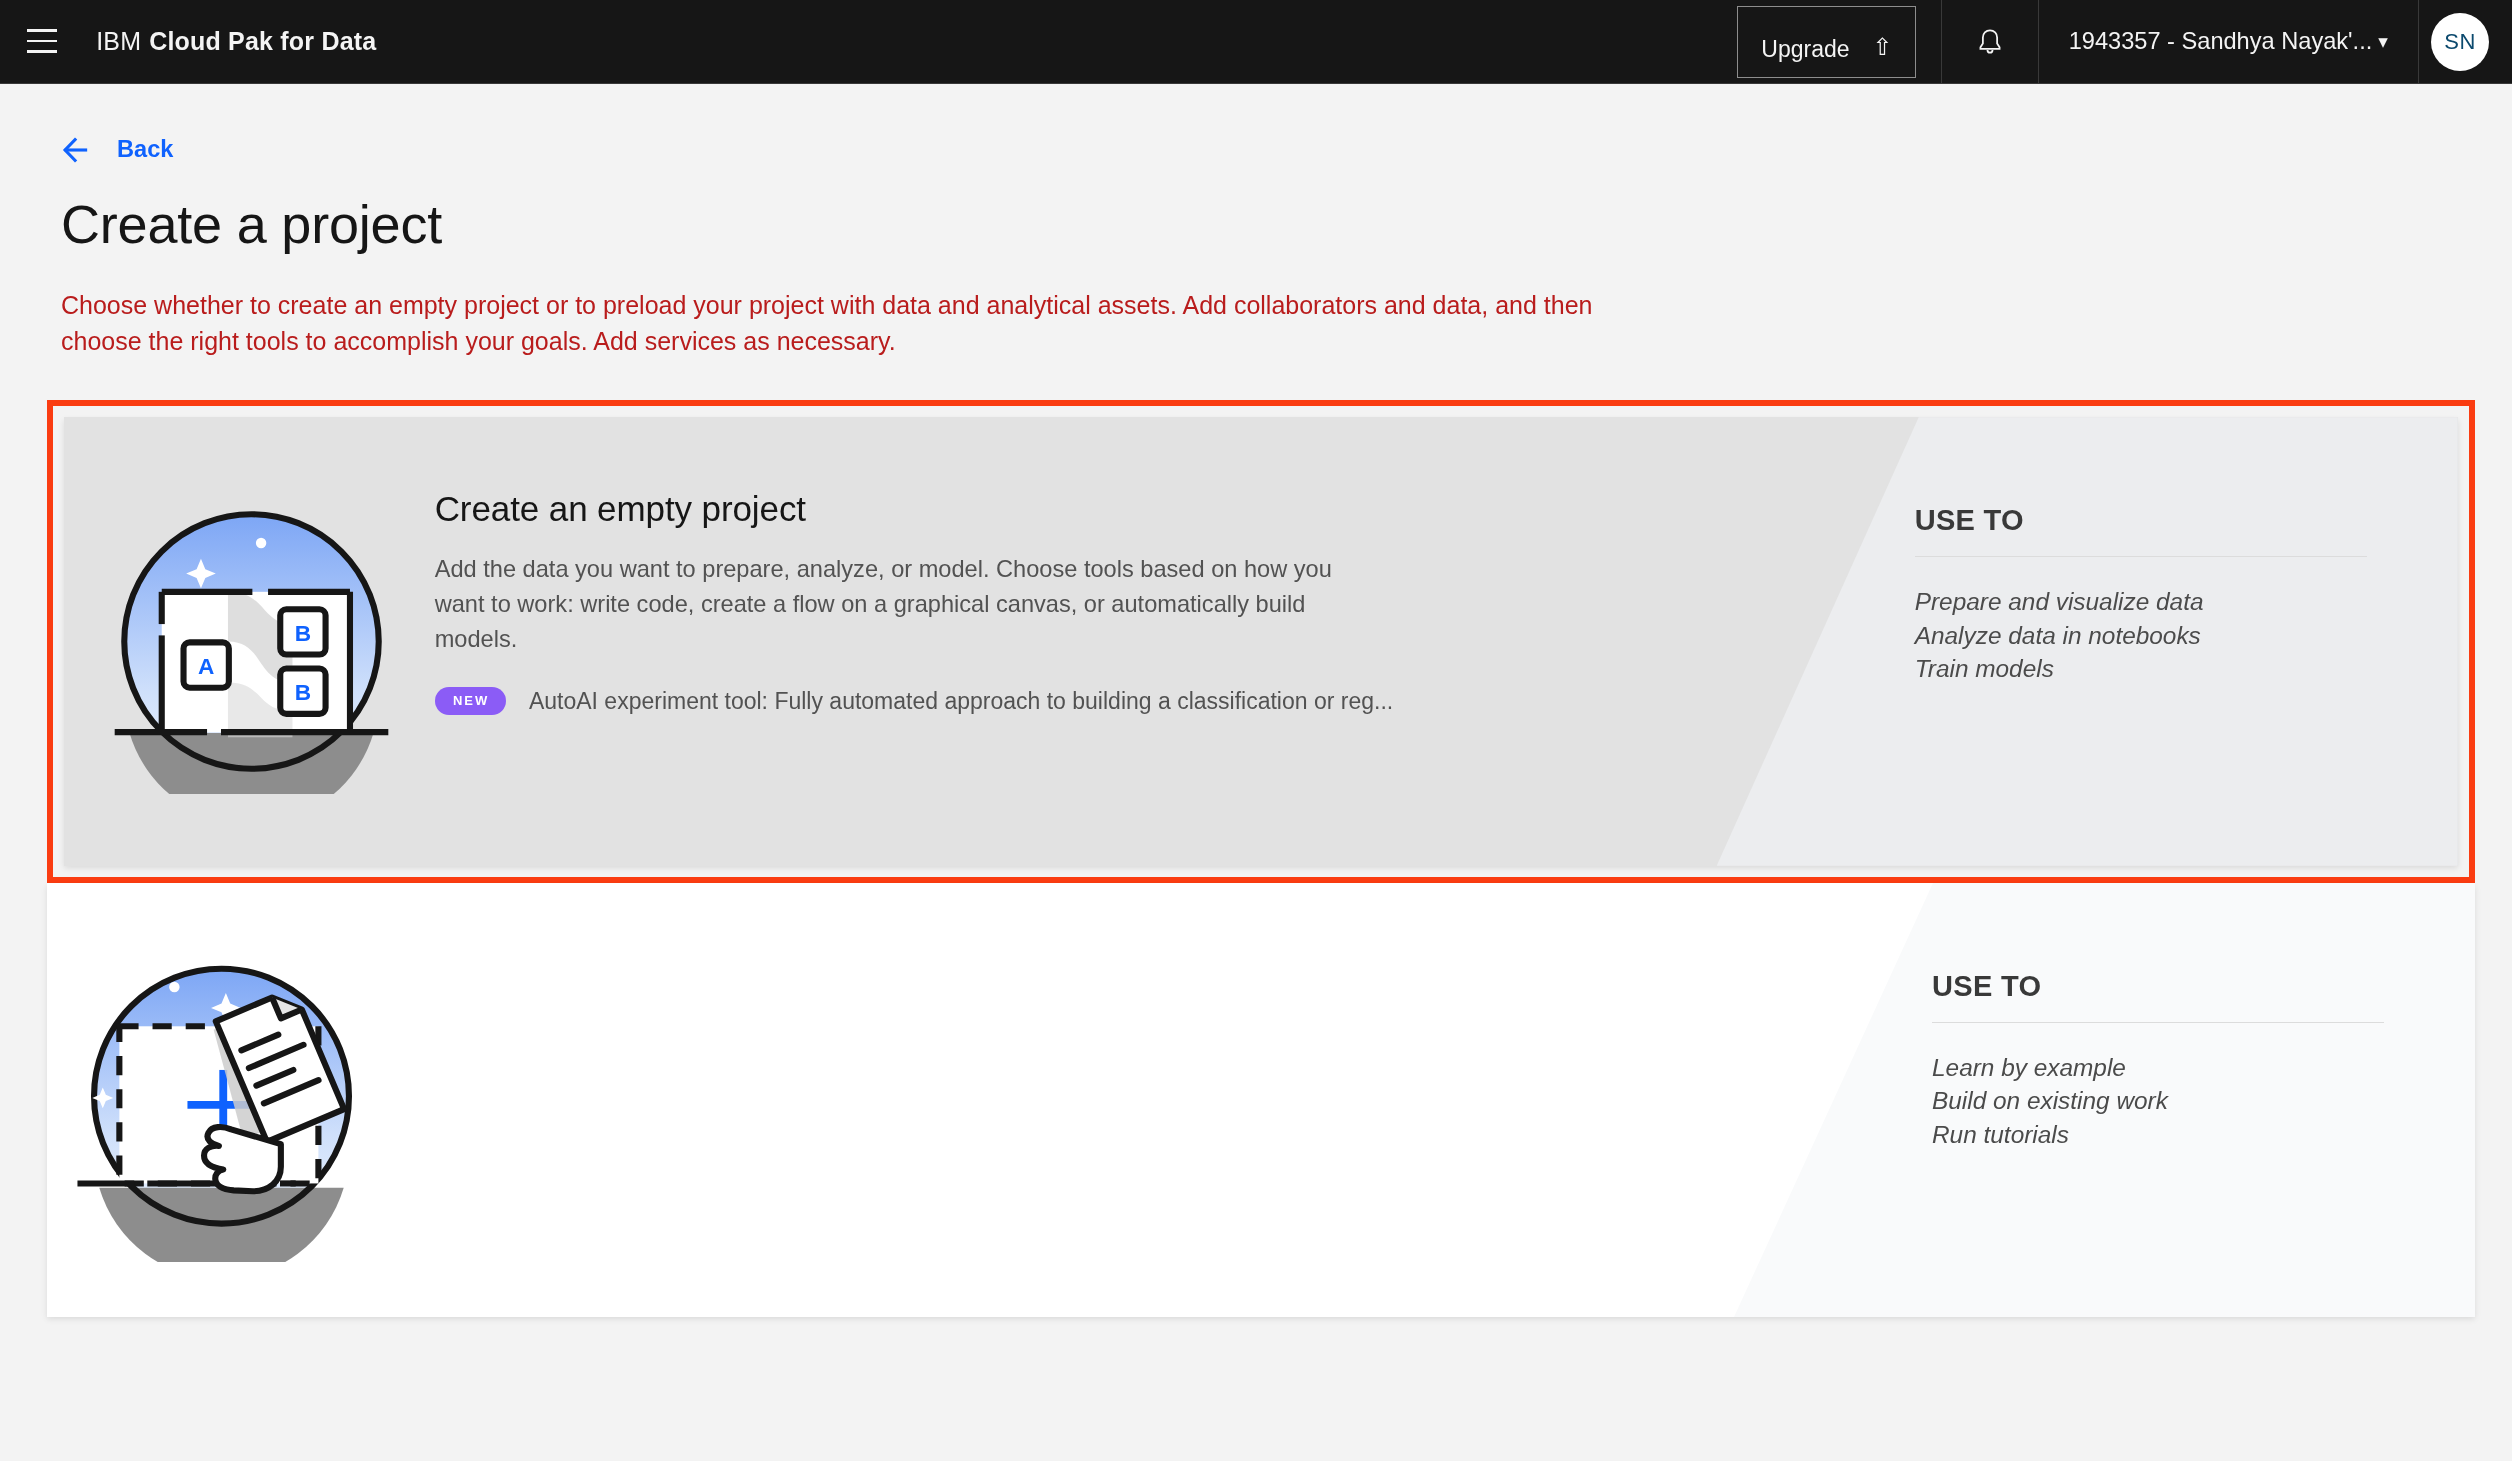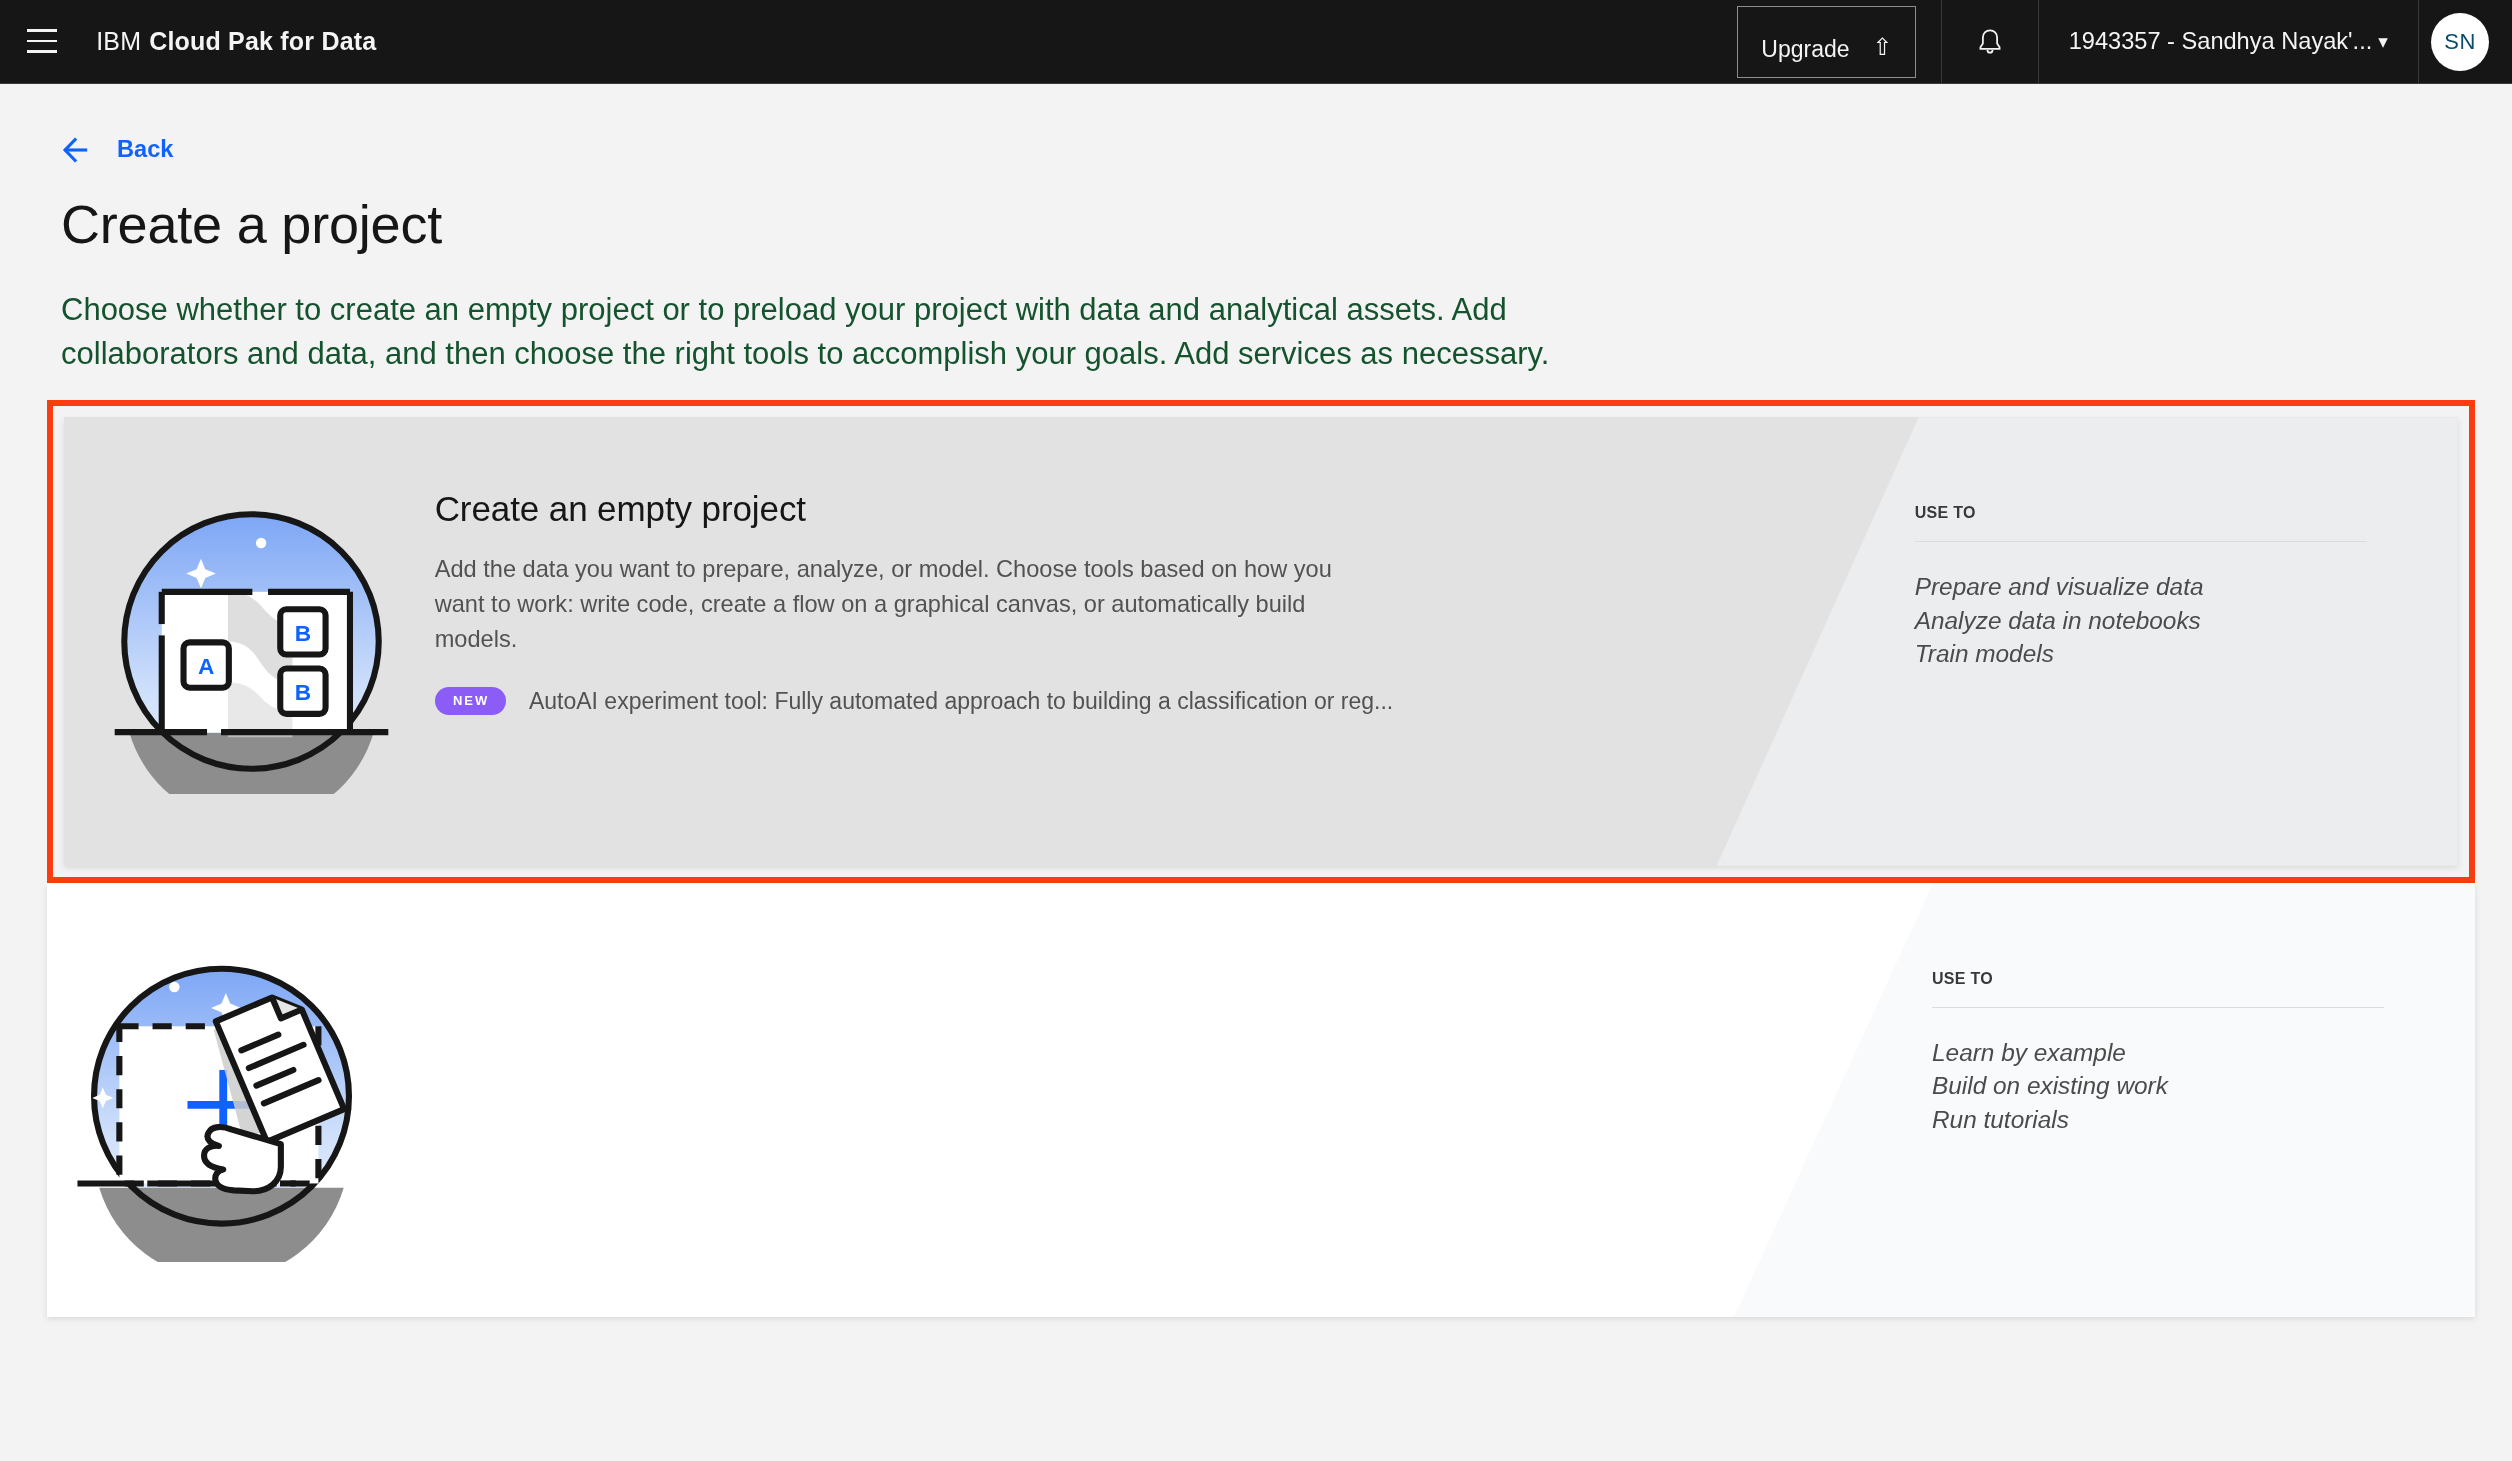--- a/index.html
+++ b/index.html
@@ -148,23 +148,23 @@
   .back-arrow { display: block; }
 
   .page-title {
     font-size: 54px;
     font-weight: 400;
     color: #161616;
     margin: 30px 0 0 56px;
     letter-spacing: -0.2px;
   }
   .page-desc {
-    font-size: 31px;
+    font-size: 25px;
     line-height: 1.42;
-    color: #14532d;
+    color: #b91c1c;
     margin: 33px 0 0 56px;
     max-width: 1561px;
   }
 
   
   .card-outer {
     position: absolute;
     left: 42px;
     width: 2428px;
     box-sizing: border-box;
@@ -271,21 +271,21 @@
   }
 
   .use-to {
     position: absolute;
     width: 452px;
   }
   #card1 .use-to { top: 87px; right: 91px; }
   #card2 .use-to { top: 87px; right: 91px; }
 
   .use-to-label {
-    font-size: 16px;
+    font-size: 29px;
     font-weight: 700;
     color: #393939;
     letter-spacing: 0.3px;
     margin: 0 0 19px 0;
   }
   .use-to-rule {
     height: 0.9px;
     background: #dcdcdc;
     margin-bottom: 28px;
   }

